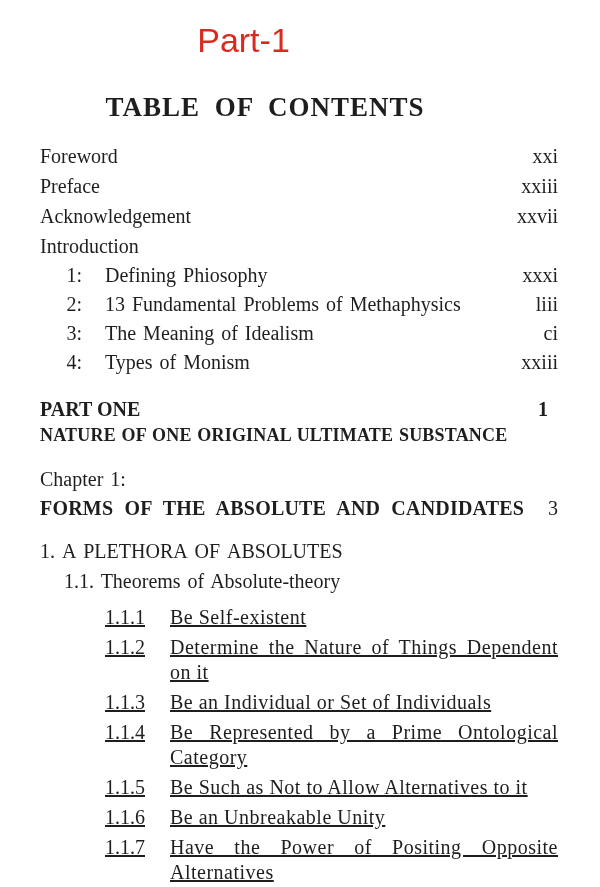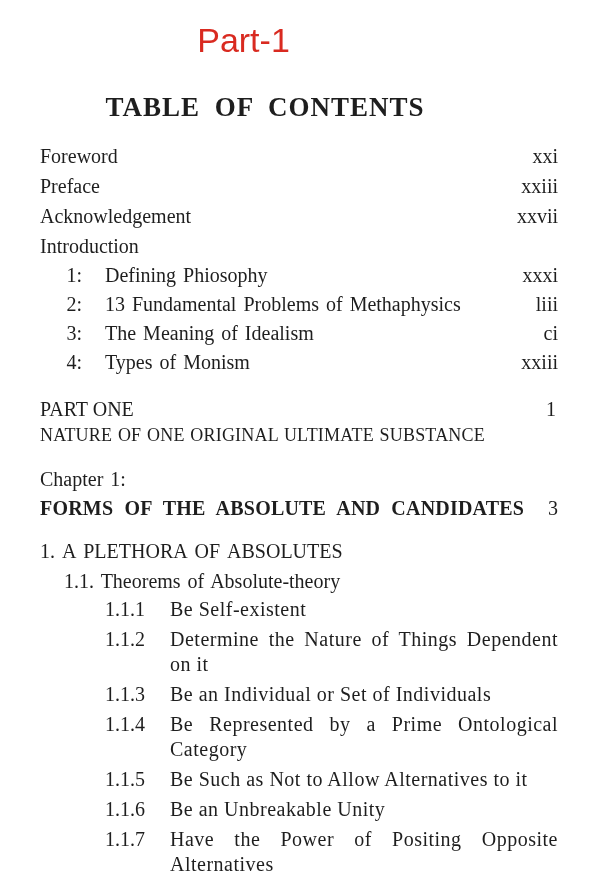--- a/index.html
+++ b/index.html
@@ -37,42 +37,42 @@
   .intro-list{
     position:absolute;top:261px;left:40px;right:42px;
     font-size:20px;
   }
   .in-row{display:flex;line-height:29px;word-spacing:2px;}
   .in-num{flex:none;width:42px;text-align:right;}
   .in-text{flex:1;margin-left:23px;}
   .in-page{flex:none;text-align:right;}
   
   .part-one{
-    position:absolute;top:396px;left:40px;right:44px;
-    font-weight:normal;font-size:20px;
+    position:absolute;top:396px;left:40px;right:52px;
+    font-weight:bold;font-size:20px;
   }
   .po-row{display:flex;justify-content:space-between;line-height:26px;}
   .po-subtitle{font-size:18px;line-height:26px;white-space:nowrap;letter-spacing:0.2px;word-spacing:1px;}
   
   .chapter{
     position:absolute;top:465px;left:40px;right:42px;
     font-size:20px;
   }
   .ch-label{line-height:29px;word-spacing:2px;}
   .ch-row{display:flex;justify-content:space-between;line-height:29px;}
   .ch-title{font-weight:bold;word-spacing:6px;letter-spacing:0.2px;}
   .ch-page{font-weight:normal;}
   
   .sections{
     position:absolute;top:536px;left:40px;right:42px;
     font-size:20px;
   }
   .sec-1{line-height:30px;word-spacing:3px;}
   .sec-1-1{line-height:30px;padding-left:24px;word-spacing:2px;}
-  .theorems{margin-top:1px;}
+  .theorems{margin-top:9px;text-decoration:underline;}
   .th-row{display:flex;padding-left:65px;margin-bottom:5px;}
   .th-num{flex:none;width:65px;line-height:25px;}
   .th-text{flex:1;line-height:25px;text-align:justify;letter-spacing:0.5px;}
 </style>
 </head>
 <body>
 
 <div class="page">
 
   <div class="part-label">Part-1</div>

